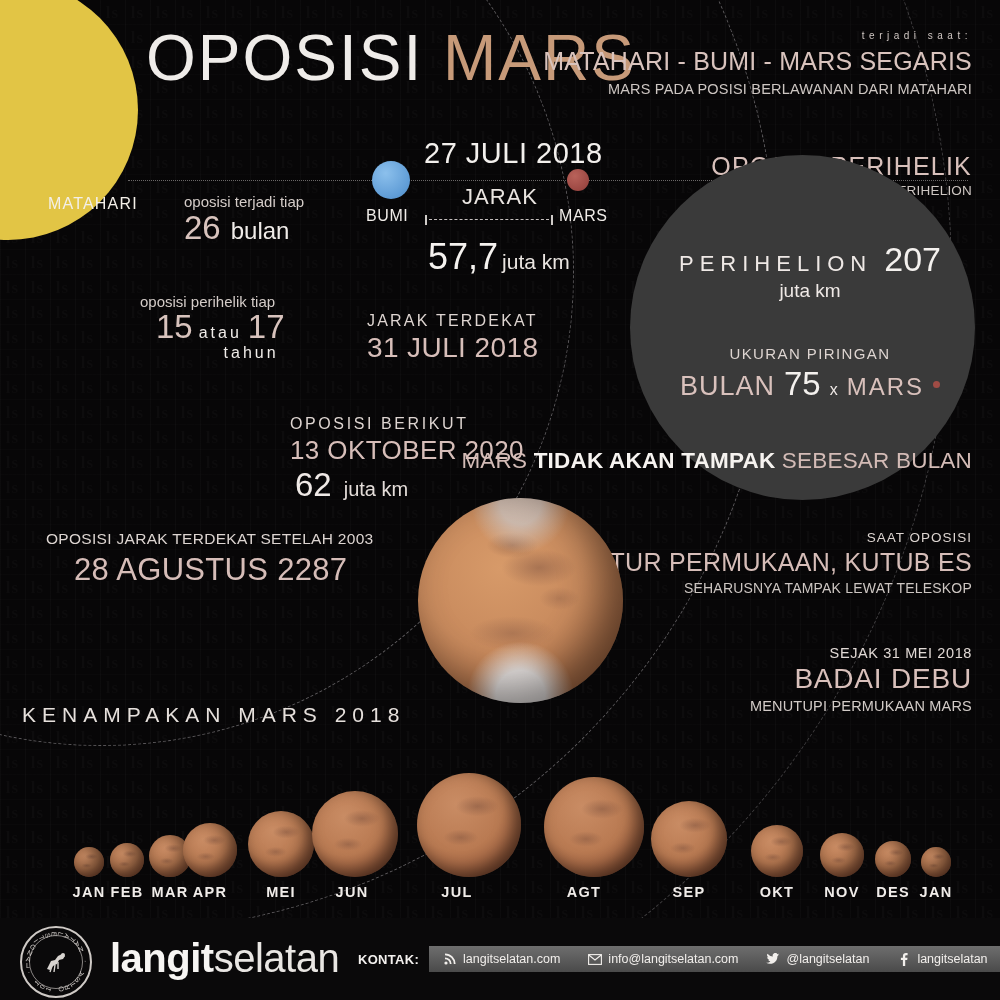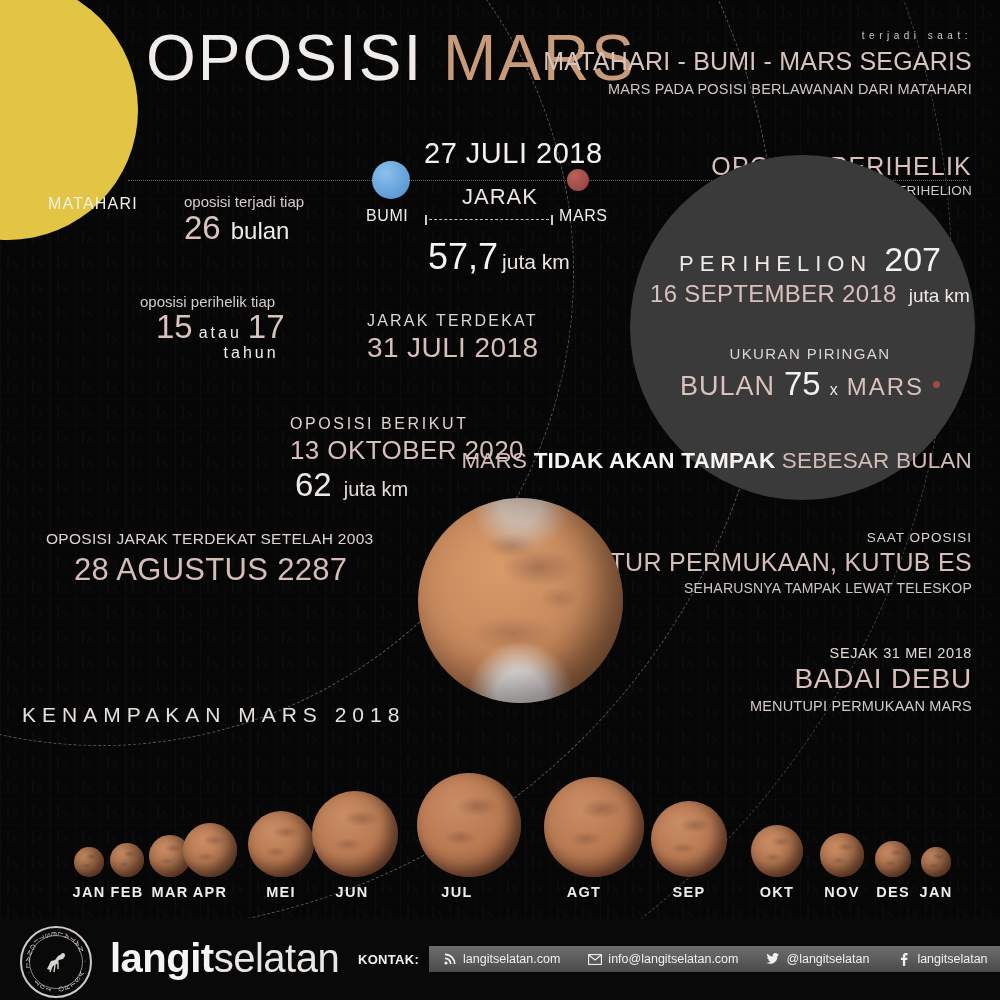--- a/index.html
+++ b/index.html
@@ -1841,21 +1841,20 @@
   </div>
 
   <div id="grey-circle"></div>
 
   <div id="peri-info">
     <div class="row1">
       <span class="pw">PERIHELION</span>
       <span class="num">207</span>
     </div>
     <div class="row2">
-      <span class="date">16 SEPTEMBER 2018</span>
       <span class="unit">juta km</span>
     </div>
   </div>
 
   <div id="ukuran">
     <div class="cap">UKURAN PIRINGAN</div>
     <div class="row">
       <span class="bulan">BULAN</span>
       <span class="n75">75</span>
       <span class="x">x</span>

